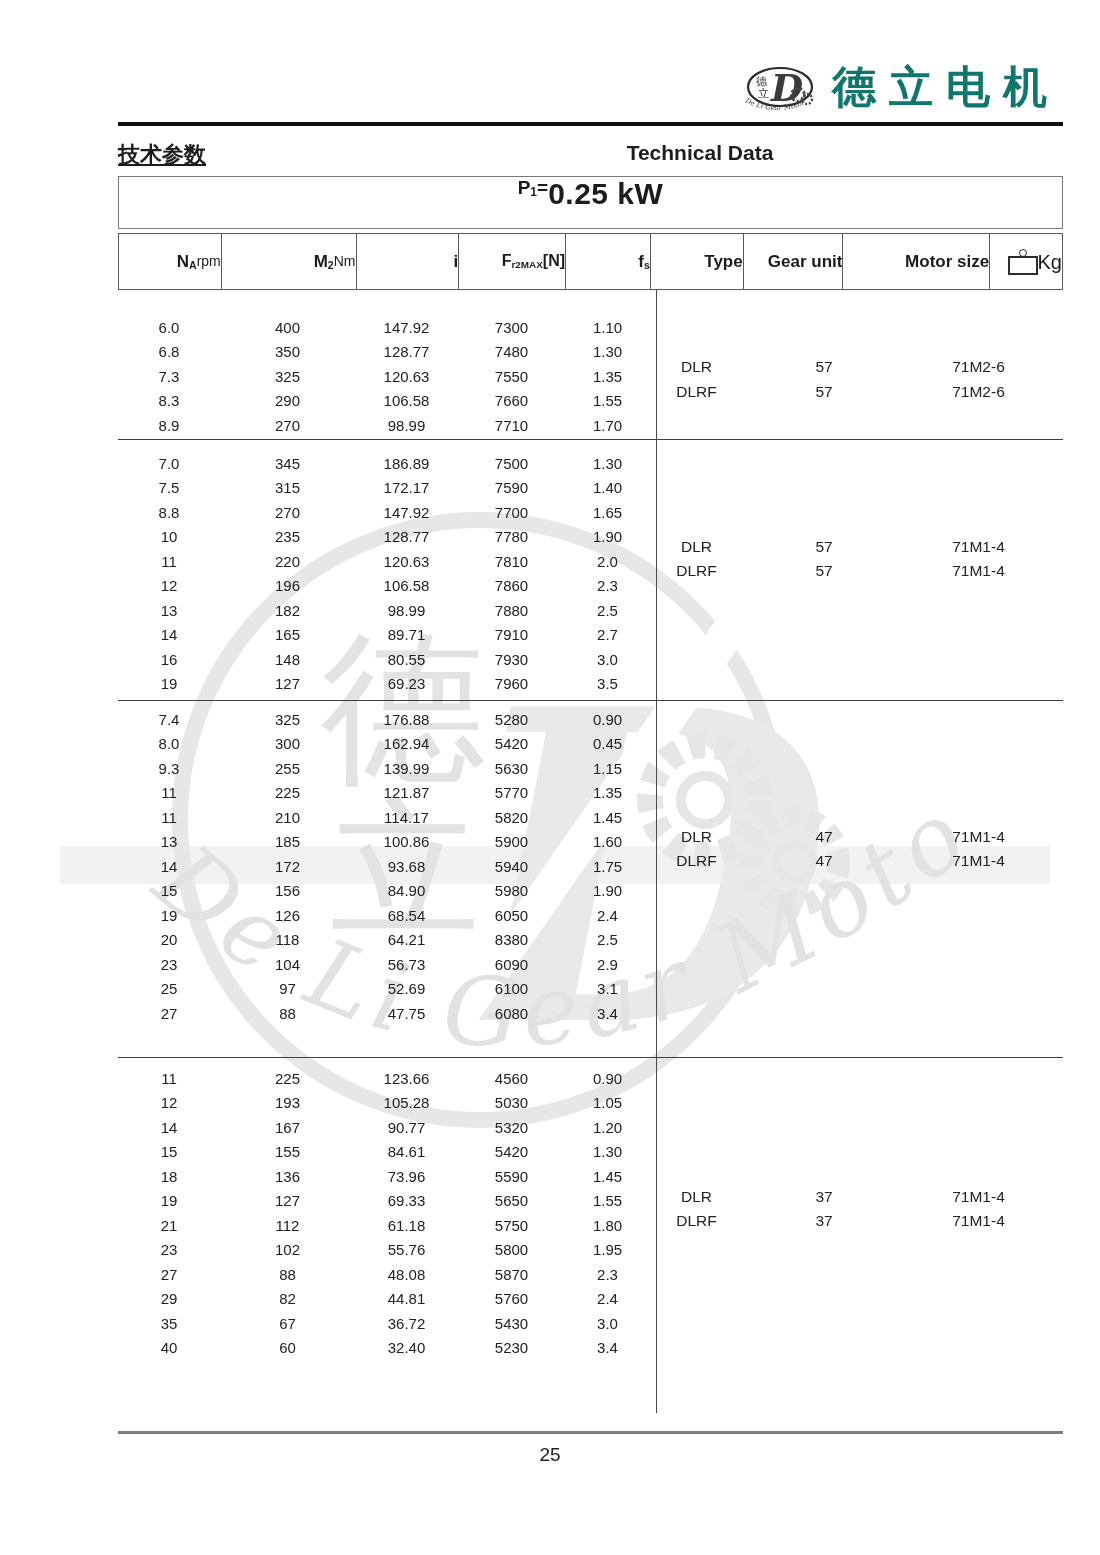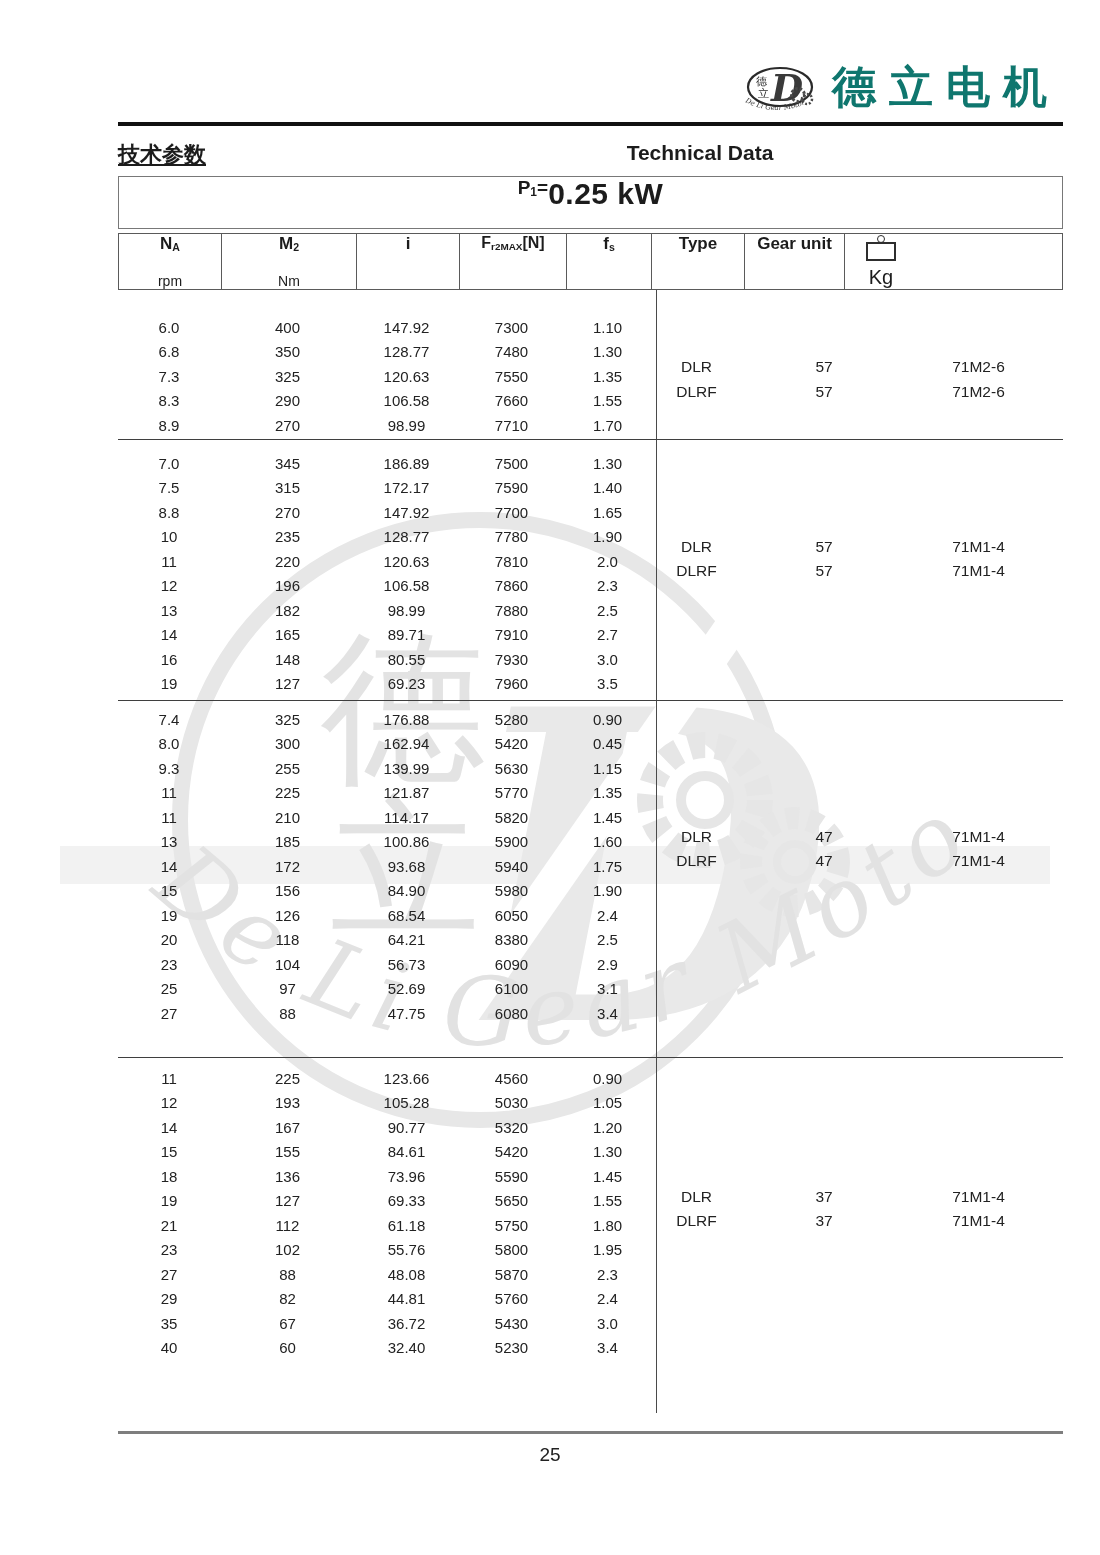--- a/index.html
+++ b/index.html
@@ -38,21 +38,21 @@
   .p-small .hsub { font-size: 12px; }
   .p-big { font-size: 30px; font-weight: bold; letter-spacing: 0.5px; }
 
   
   .thead {
     left: 118px; top: 233px; width: 945px; height: 57px;
     border: 1px solid #5a5a5a;
     display: flex; background: transparent; z-index: 2;
   }
   .th {
-    display: flex; flex-direction: column; align-items: center; justify-content: space-between;
+    display: flex; flex-direction: row; align-items: center; justify-content: flex-end;
     font-weight: bold; font-size: 17px; line-height: 1.15;
     border-left: 1px solid #5a5a5a; height: 100%;
   }
   .th:first-child { border-left: none; }
   .th .unit { font-weight: normal; font-size: 14px; }
   .hsub { font-size: 0.62em; vertical-align: -2px; letter-spacing: 0; }
   .w0 { width: 102px; } .w1 { width: 135px; } .w2 { width: 103px; }
   .w3 { width: 107px; } .w4 { width: 85px; }  .w5 { width: 93px; }
   .w6 { width: 100px; } .w7 { width: 147px; } .w8 { width: 73px; }
   .weight-icon { width: 30px; height: 19px; border: 2px solid #2e2e2e; position: relative; margin-top: 8px; }
@@ -155,20 +155,23 @@
     </div>
     <div class="th w4">
       <span><span>f</span><span class="hsub">s</span></span>
     </div>
     <div class="th w5">
         <span>Type</span>
       </div>
     <div class="th w6">
         <span>Gear unit</span>
       </div>
+    <div class="th w7">
+        <span>Motor size</span>
+      </div>
     <div class="th w8">
       <span class="weight-icon"></span>
       <span class="kg-label">Kg</span>
     </div>
   </div>
 
   <div class="abs tbody content-layer">
     <div class="vline"></div>
 
     <div class="group g0">

